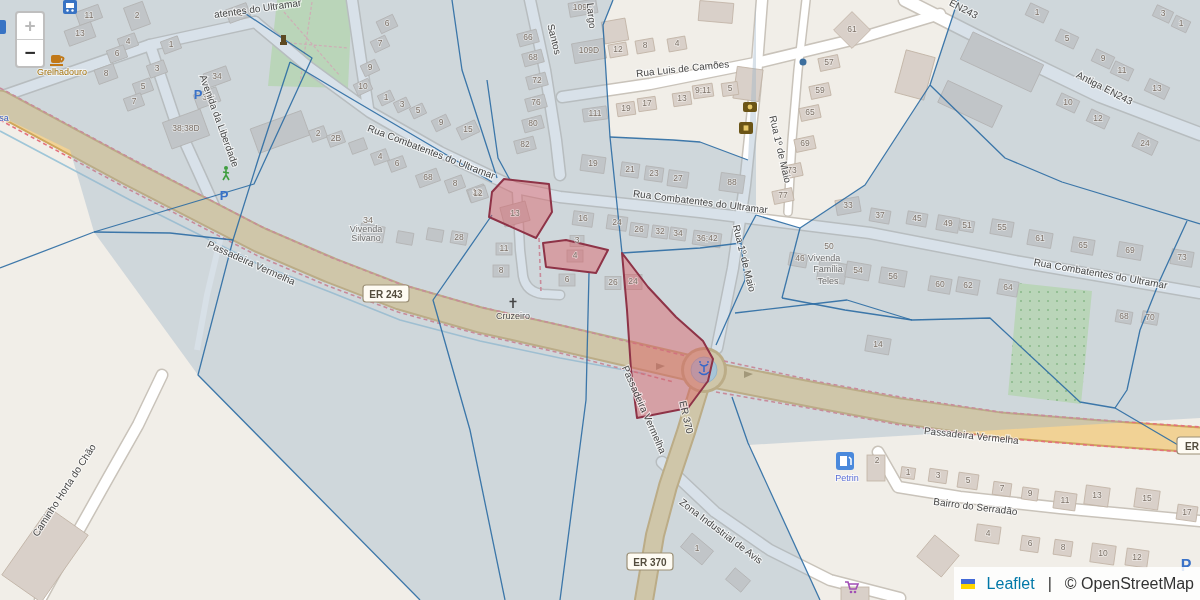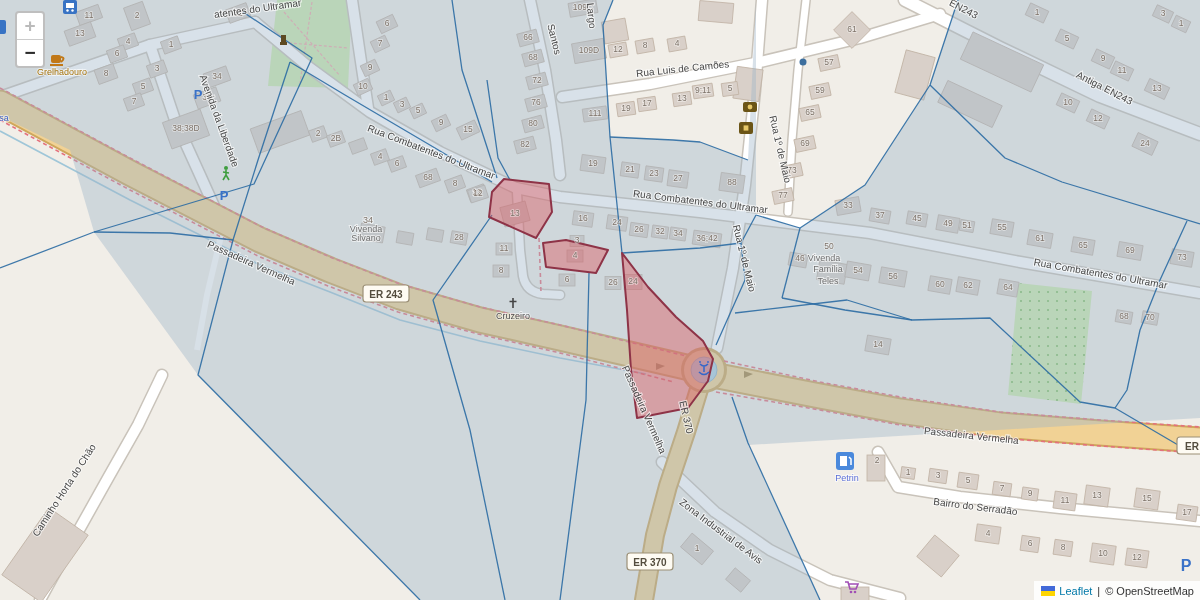--- a/index.html
+++ b/index.html
@@ -22,22 +22,22 @@
   .fillT{fill:none;stroke:#f1d295;stroke-linecap:round;stroke-linejoin:round;}
   .rdash{fill:none;stroke:#e4717c;stroke-width:1.6;stroke-dasharray:4 3;}
   .stream{fill:none;stroke:#9fc6d8;stroke-width:1.6;}
   
   #zoomctl{position:absolute;left:15px;top:11px;width:26px;background:#fff;
      border:2px solid rgba(0,0,0,.25);border-radius:4px;z-index:20;}
   #zoomctl .zbtn{width:26px;height:26px;line-height:25px;text-align:center;
      font-size:19px;font-weight:bold;cursor:pointer;user-select:none;}
   #zin{color:#bbb;border-bottom:1px solid #ccc;}
   #zout{color:#2b2b2b;}
-  #attrib{position:absolute;right:0;bottom:0;height:19px;background:rgba(255,255,255,.85);
-     display:flex;align-items:center;gap:4px;padding:0 6px 0 7px;font-size:11px;color:#333;z-index:20;}
+  #attrib{position:absolute;right:0;bottom:0;height:33px;background:rgba(255,255,255,.85);
+     display:flex;align-items:center;gap:12px;padding:0 6px 0 7px;font-size:16px;color:#333;z-index:20;}
   #attrib a{color:#0078a8;text-decoration:none;cursor:pointer;}
   #attrib .sep{color:#333;margin:0 1px;}
 </style>
 </head>
 <body>
 
 <div id="stage">
 <svg id="osm" width="1200" height="600" viewBox="0 0 1200 600">
   <defs>
     <pattern id="orchard" width="9" height="9" patternUnits="userSpaceOnUse">

